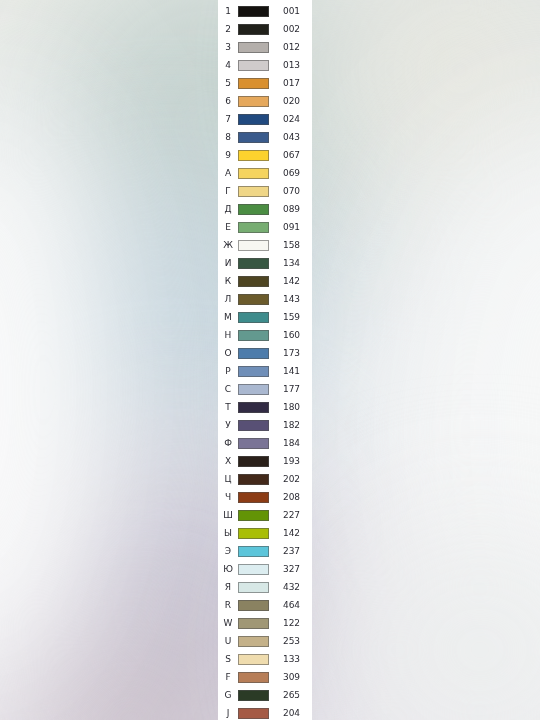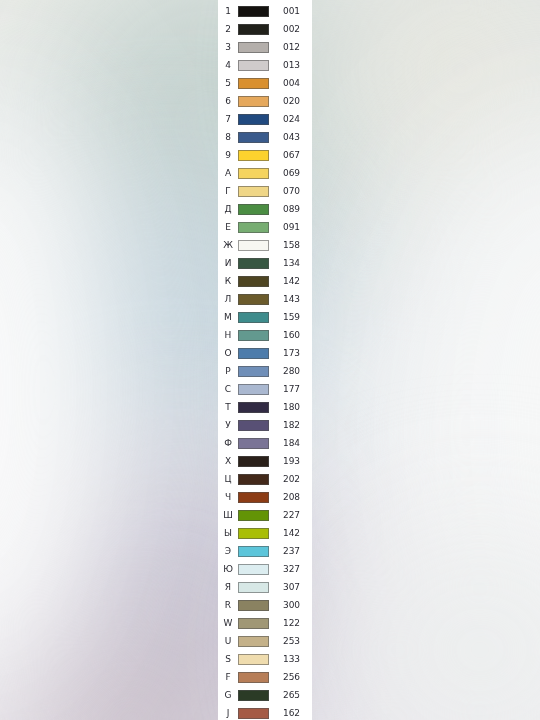--- a/index.html
+++ b/index.html
@@ -162,21 +162,21 @@
           <span class="row-code">012</span>
         </div>
         <div class="legend-row" style="top: 56px;">
           <span class="row-key">4</span>
           <span class="row-swatch" style="background: rgb(207, 203, 203);"></span>
           <span class="row-code">013</span>
         </div>
         <div class="legend-row" style="top: 74px;">
           <span class="row-key">5</span>
           <span class="row-swatch" style="background: rgb(217, 144, 47);"></span>
-          <span class="row-code">004</span>
+          <span class="row-code">017</span>
         </div>
         <div class="legend-row" style="top: 92px;">
           <span class="row-key">6</span>
           <span class="row-swatch" style="background: rgb(229, 168, 92);"></span>
           <span class="row-code">020</span>
         </div>
         <div class="legend-row" style="top: 110px;">
           <span class="row-key">7</span>
           <span class="row-swatch" style="background: rgb(33, 74, 128);"></span>
           <span class="row-code">024</span>
@@ -242,21 +242,21 @@
           <span class="row-code">160</span>
         </div>
         <div class="legend-row" style="top: 344px;">
           <span class="row-key">О</span>
           <span class="row-swatch" style="background: rgb(77, 124, 171);"></span>
           <span class="row-code">173</span>
         </div>
         <div class="legend-row" style="top: 362px;">
           <span class="row-key">Р</span>
           <span class="row-swatch" style="background: rgb(112, 143, 184);"></span>
-          <span class="row-code">280</span>
+          <span class="row-code">141</span>
         </div>
         <div class="legend-row" style="top: 380px;">
           <span class="row-key">С</span>
           <span class="row-swatch" style="background: rgb(170, 184, 208);"></span>
           <span class="row-code">177</span>
         </div>
         <div class="legend-row" style="top: 398px;">
           <span class="row-key">Т</span>
           <span class="row-swatch" style="background: rgb(50, 43, 68);"></span>
           <span class="row-code">180</span>
@@ -302,53 +302,53 @@
           <span class="row-code">237</span>
         </div>
         <div class="legend-row" style="top: 560px;">
           <span class="row-key">Ю</span>
           <span class="row-swatch" style="background: rgb(220, 237, 240);"></span>
           <span class="row-code">327</span>
         </div>
         <div class="legend-row" style="top: 578px;">
           <span class="row-key">Я</span>
           <span class="row-swatch" style="background: rgb(215, 232, 230);"></span>
-          <span class="row-code">307</span>
+          <span class="row-code">432</span>
         </div>
         <div class="legend-row" style="top: 596px;">
           <span class="row-key">R</span>
           <span class="row-swatch" style="background: rgb(138, 130, 97);"></span>
-          <span class="row-code">300</span>
+          <span class="row-code">464</span>
         </div>
         <div class="legend-row" style="top: 614px;">
           <span class="row-key">W</span>
           <span class="row-swatch" style="background: rgb(160, 151, 117);"></span>
           <span class="row-code">122</span>
         </div>
         <div class="legend-row" style="top: 632px;">
           <span class="row-key">U</span>
           <span class="row-swatch" style="background: rgb(196, 177, 137);"></span>
           <span class="row-code">253</span>
         </div>
         <div class="legend-row" style="top: 650px;">
           <span class="row-key">S</span>
           <span class="row-swatch" style="background: rgb(239, 220, 174);"></span>
           <span class="row-code">133</span>
         </div>
         <div class="legend-row" style="top: 668px;">
           <span class="row-key">F</span>
           <span class="row-swatch" style="background: rgb(183, 126, 88);"></span>
-          <span class="row-code">256</span>
+          <span class="row-code">309</span>
         </div>
         <div class="legend-row" style="top: 686px;">
           <span class="row-key">G</span>
           <span class="row-swatch" style="background: rgb(43, 59, 38);"></span>
           <span class="row-code">265</span>
         </div>
         <div class="legend-row" style="top: 704px;">
           <span class="row-key">J</span>
           <span class="row-swatch" style="background: rgb(165, 90, 69);"></span>
-          <span class="row-code">162</span>
+          <span class="row-code">204</span>
         </div>
       </div>
   </div>
 
 </div>
 
 </body></html>

